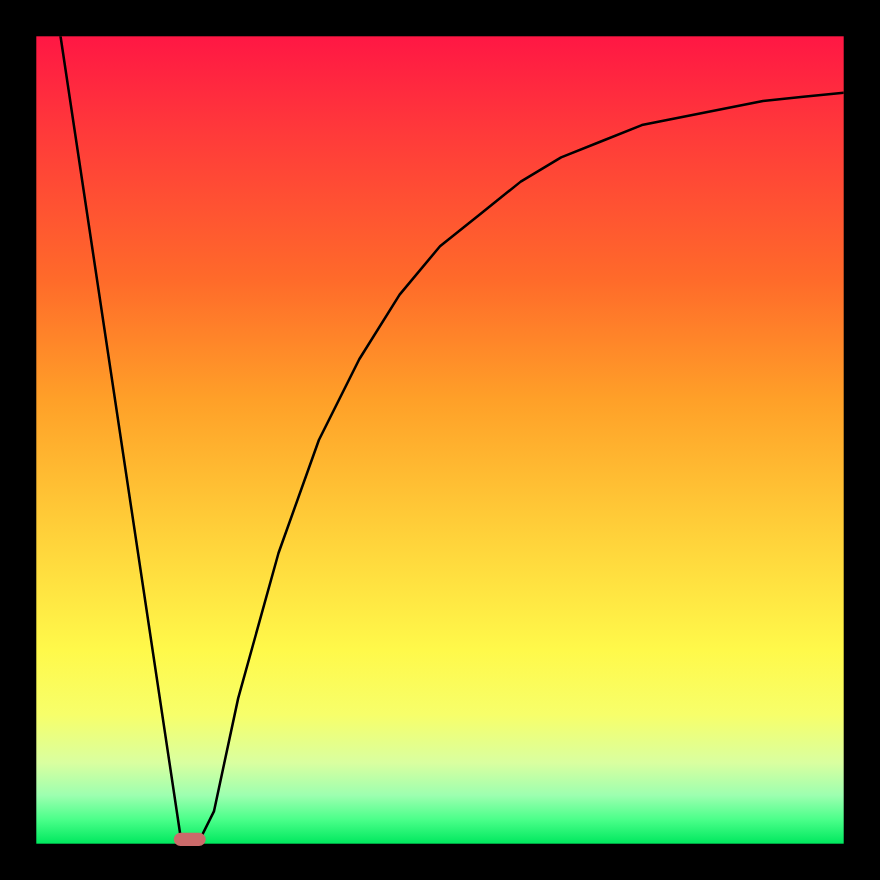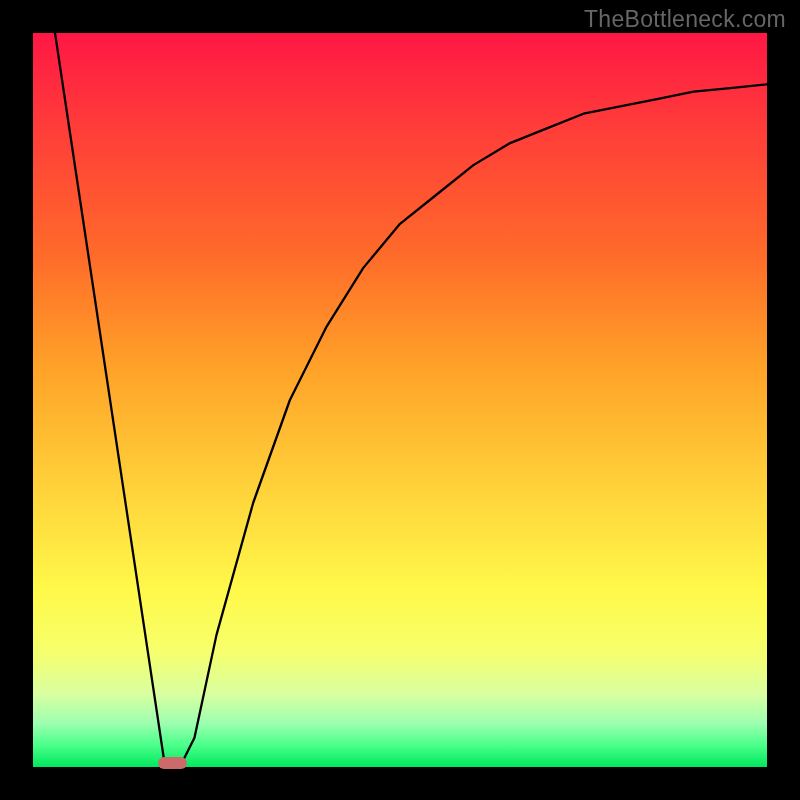--- a/index.html
+++ b/index.html
@@ -68,14 +68,13 @@
 </head>
 <body>
 
 <div class="frame">
   <div class="plot-area">
     <svg class="curve" viewBox="0 0 734 734" preserveAspectRatio="none">
       <path id="curve-path" d="M22.02 0.00 L132.12 734.00 L146.80 734.00 L161.48 704.64 L183.50 601.88 L220.20 469.76 L256.90 367.00 L293.60 293.60 L330.30 234.88 L367.00 190.84 L403.70 161.48 L440.40 132.12 L477.10 110.10 L513.80 95.42 L550.50 80.74 L587.20 73.40 L623.90 66.06 L660.60 58.72 L697.30 55.05 L734.00 51.38" fill="none" stroke="#000" stroke-width="2.3" stroke-linejoin="round" stroke-linecap="round"></path>
     </svg>
     <div class="marker" id="marker" style="left: 124.78px; width: 29.36px; top: 724.33px; height: 12px;"></div>
   </div>
-  <div class="watermark">TheBottleneck.com</div>
 </div>
 
 </body></html>

